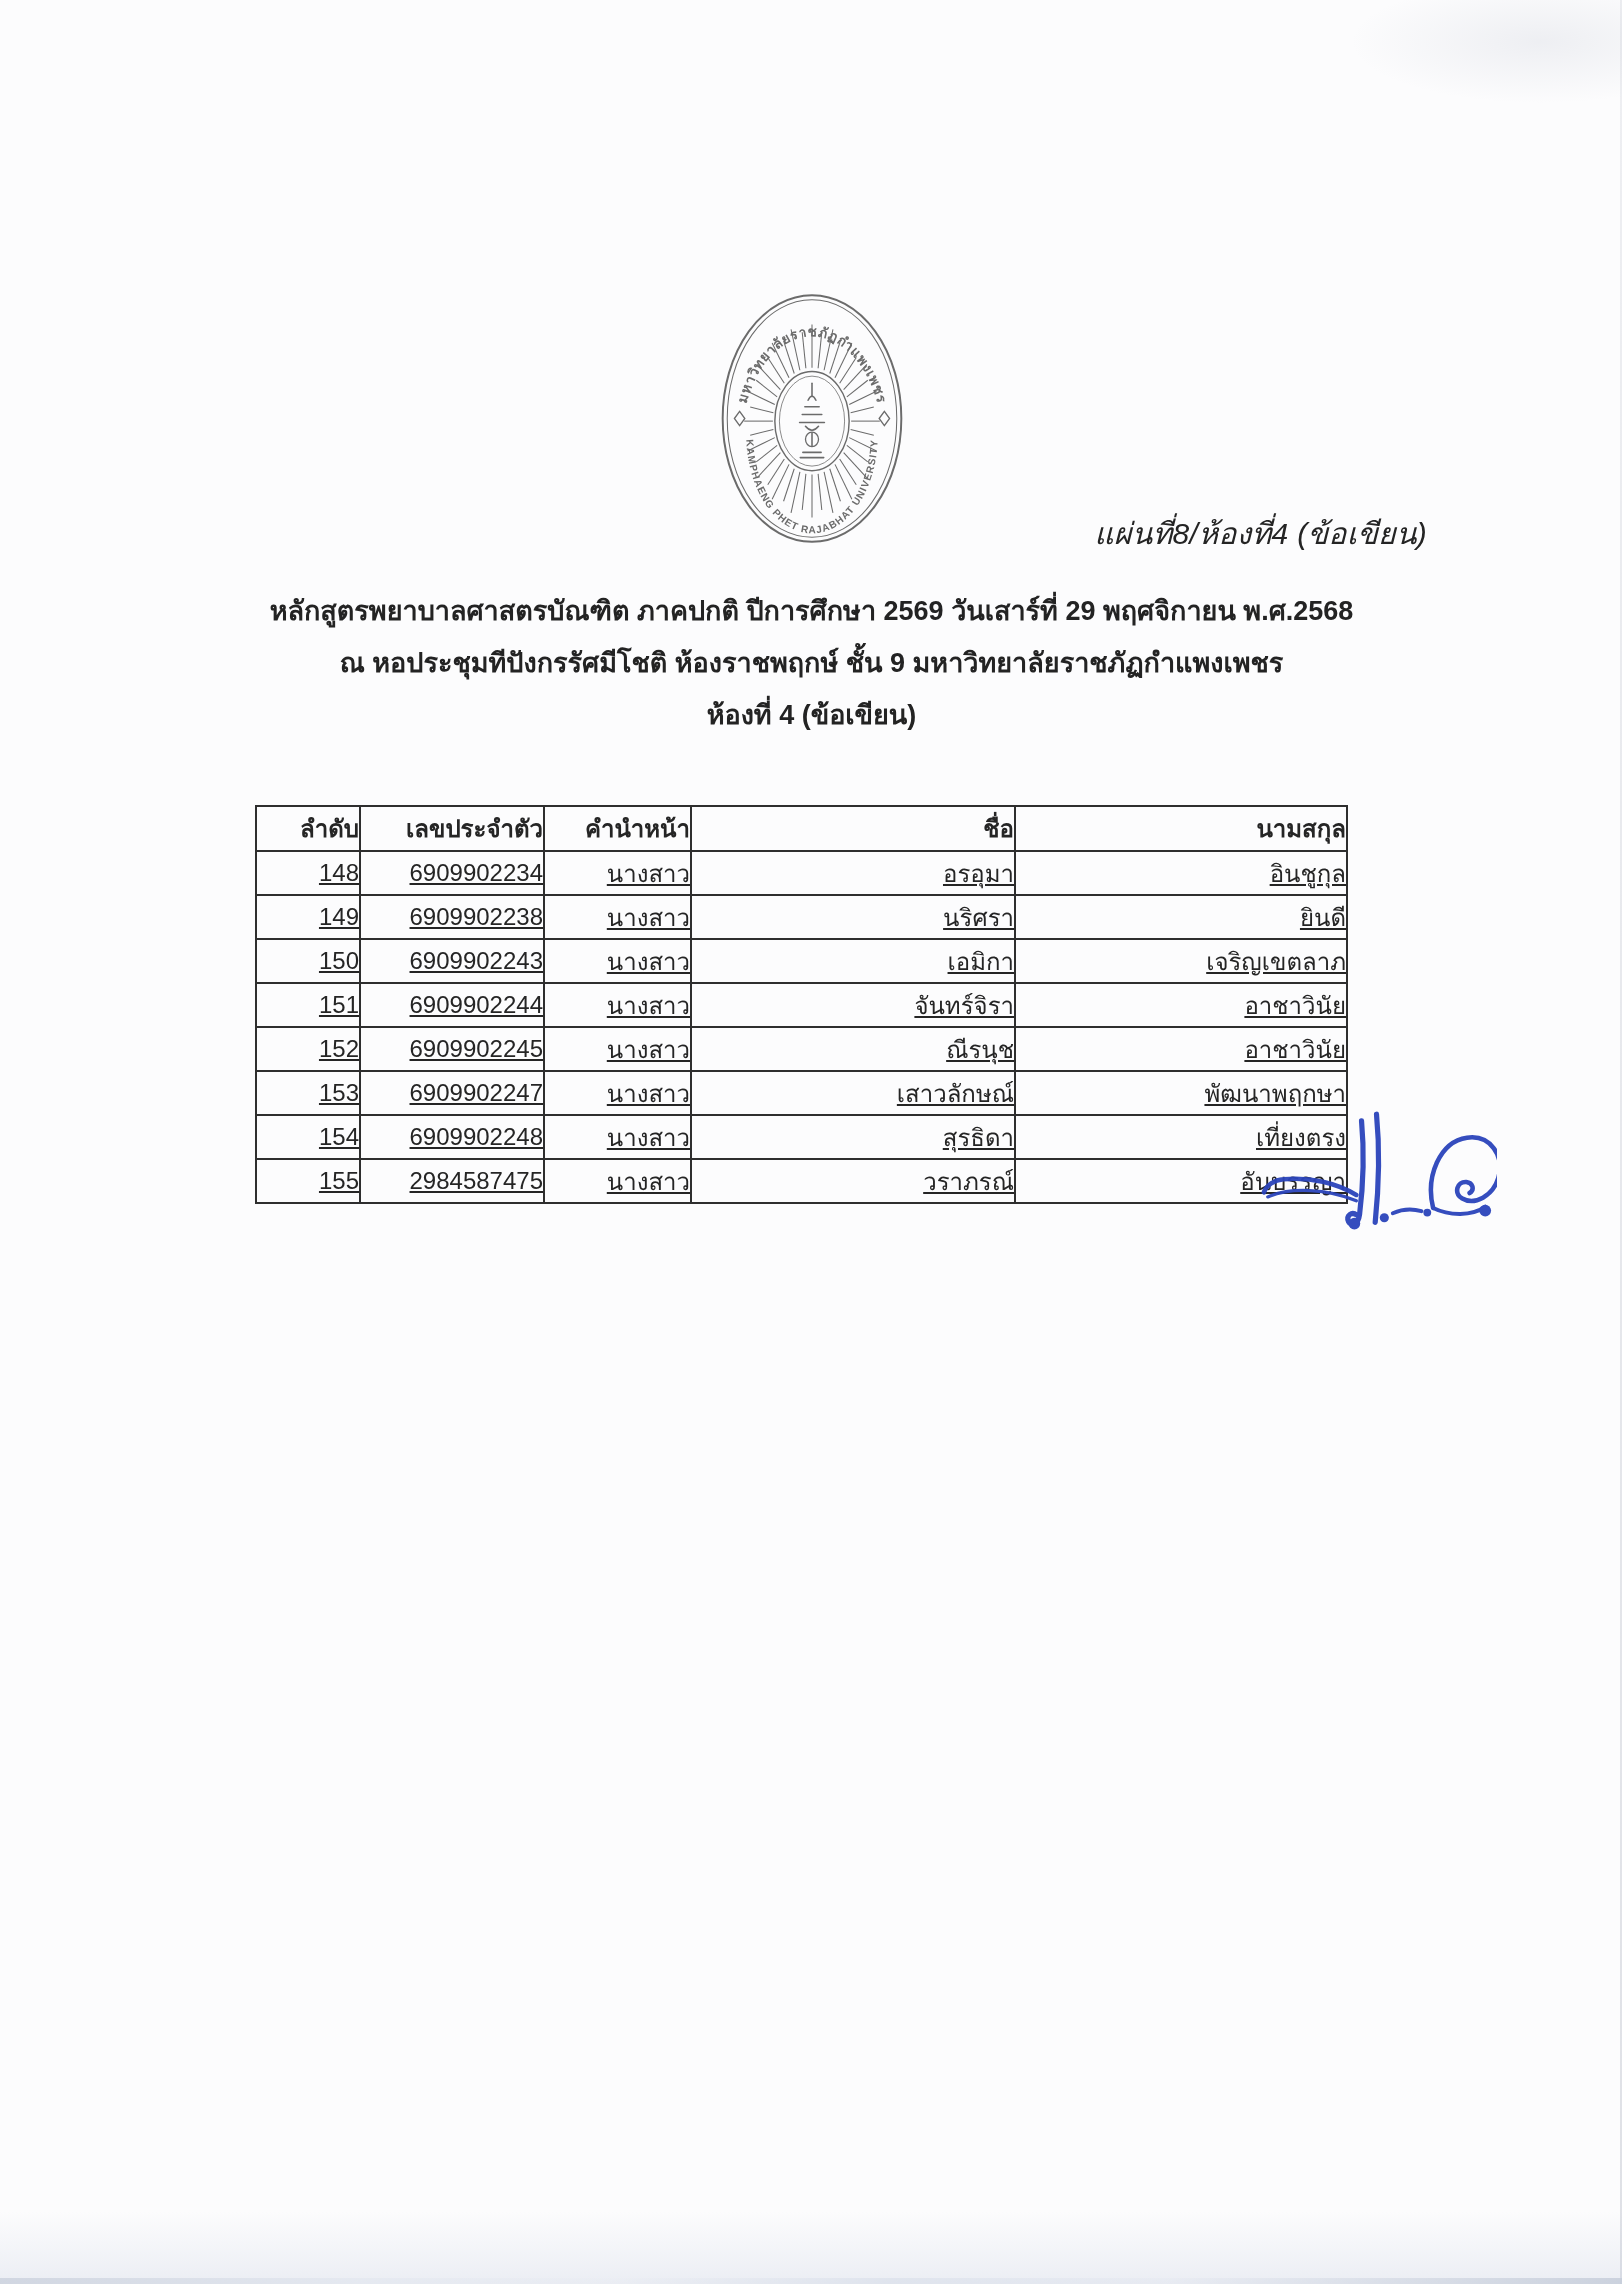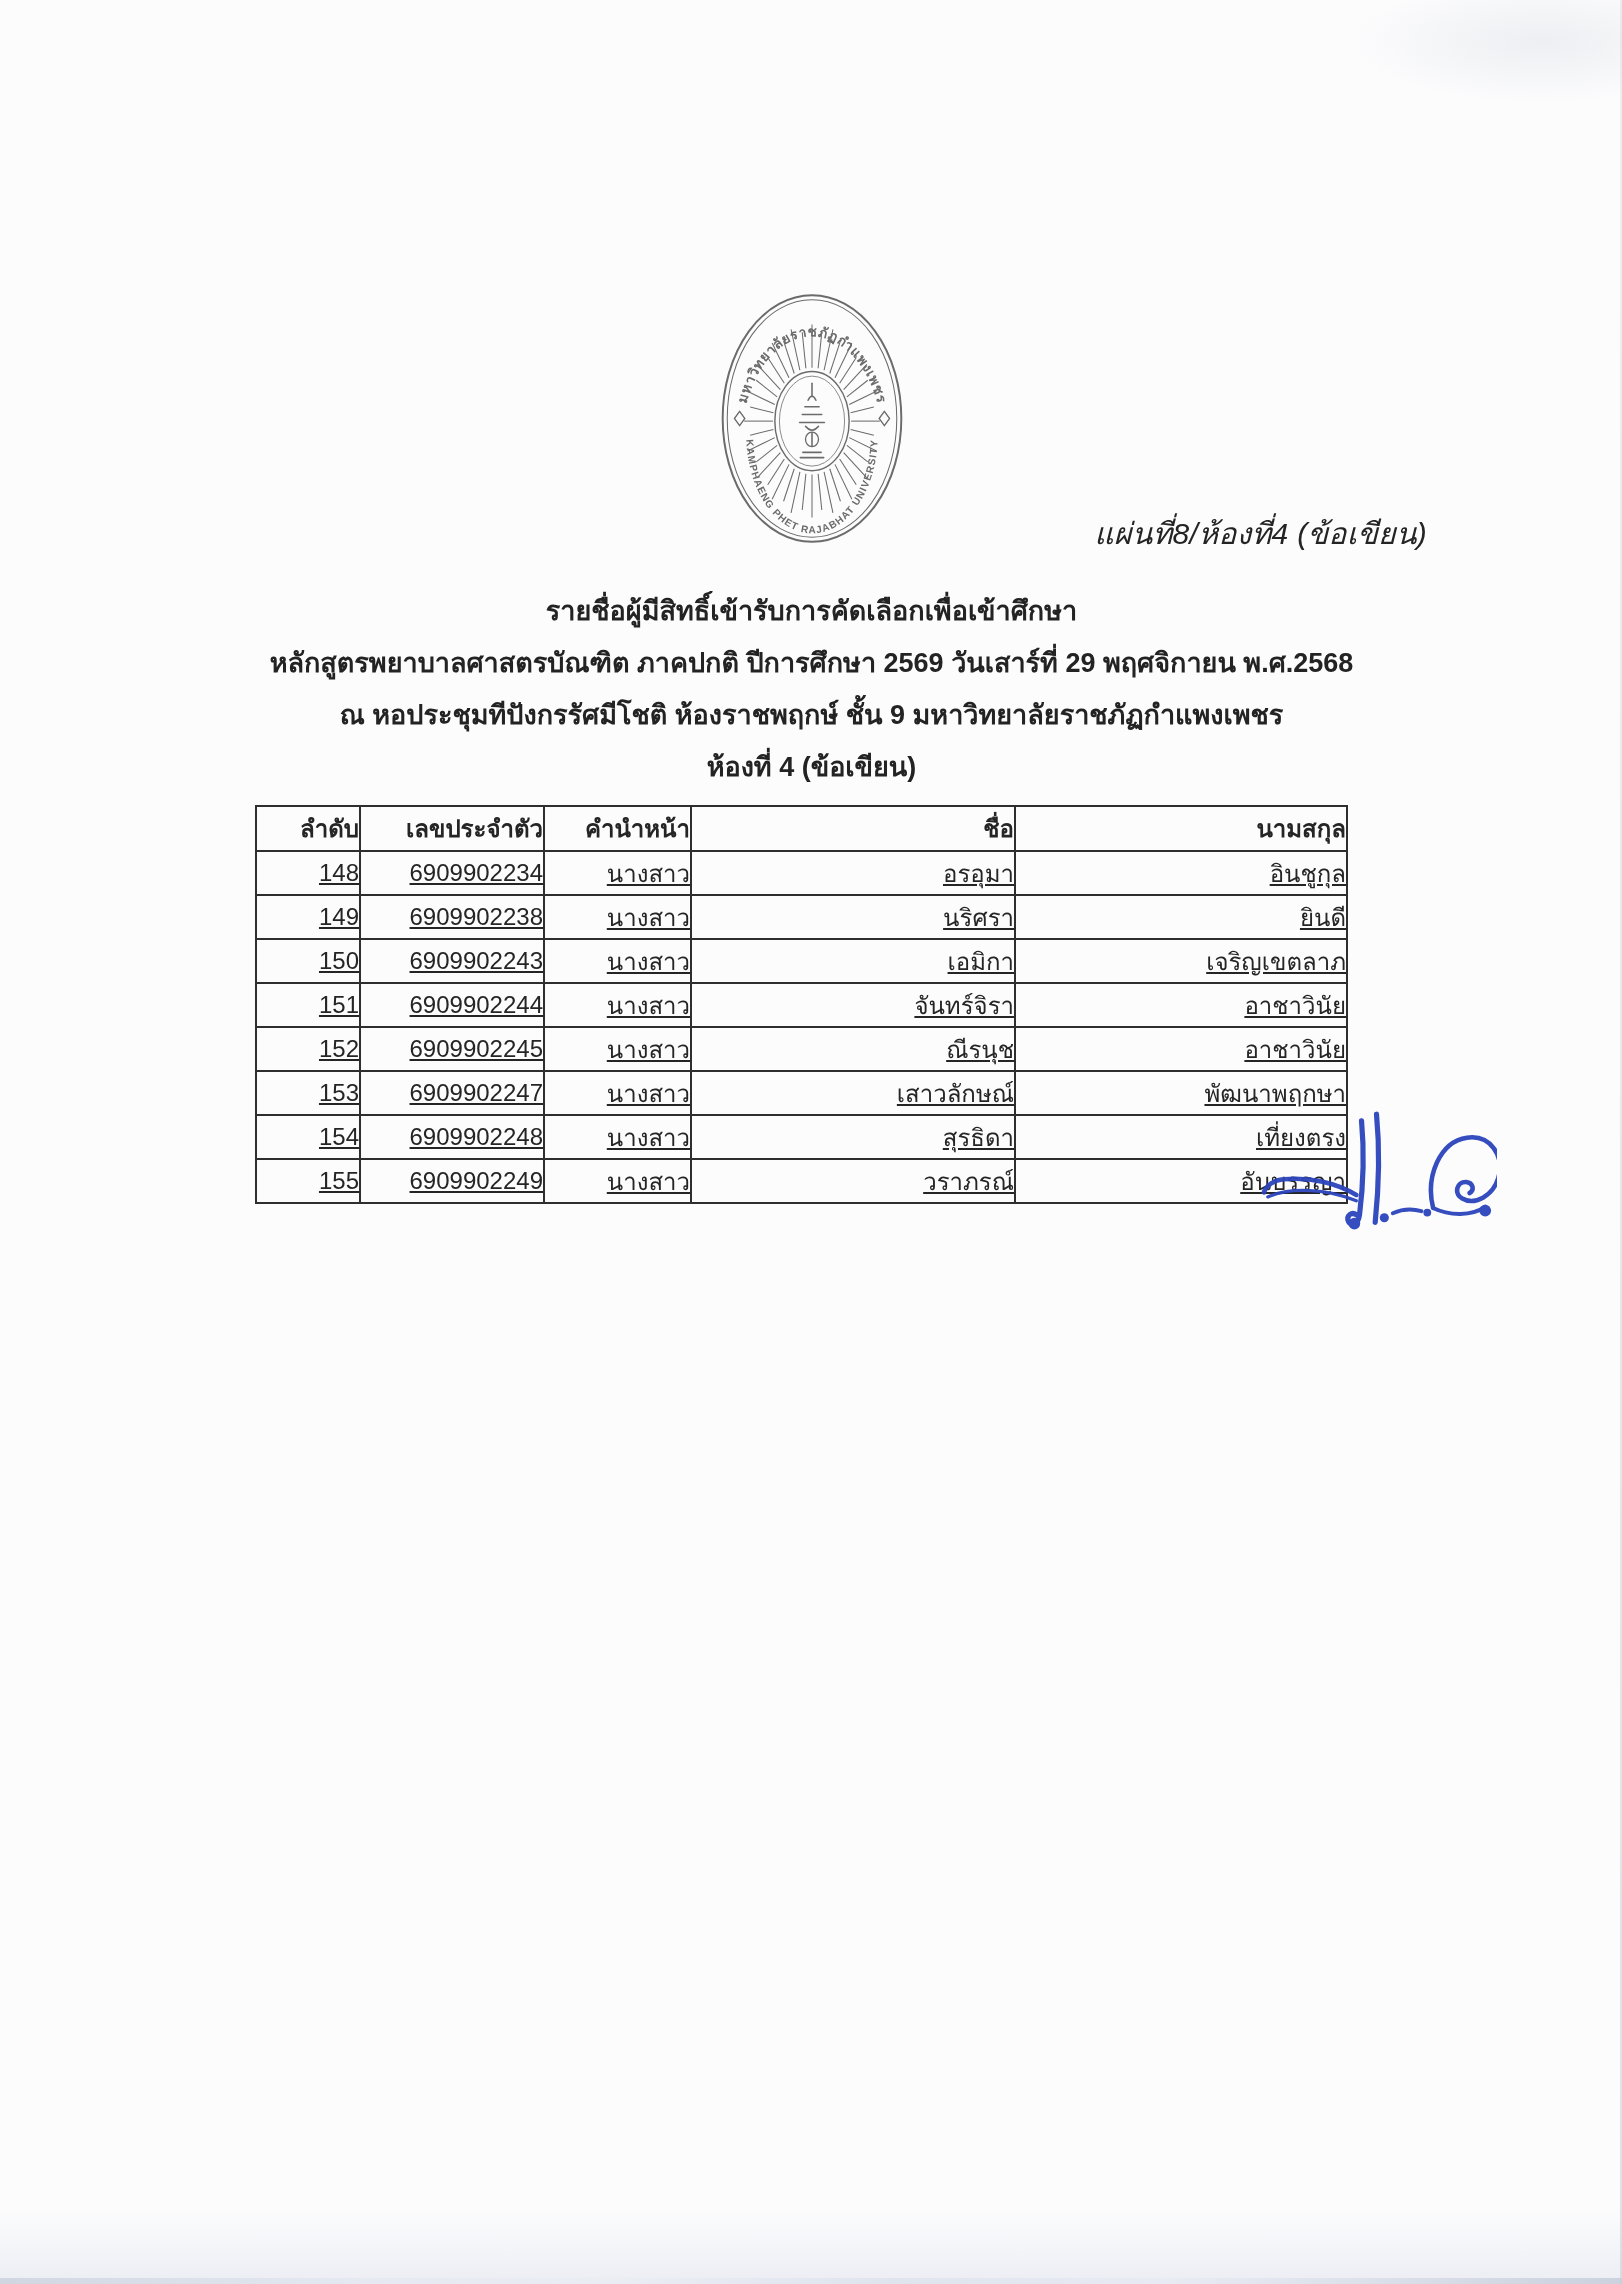--- a/index.html
+++ b/index.html
@@ -159,21 +159,20 @@
       </text>
       <text fill="#6b6b6b" font-size="15.5" font-weight="bold" letter-spacing="1.5">
         <textPath href="#arc-bottom" startOffset="50%" text-anchor="middle">KAMPHAENG PHET RAJABHAT UNIVERSITY</textPath>
       </text>
     </svg>
   </div>
 
   <div class="sheet-note">แผ่นที่8/ห้องที่4 (ข้อเขียน)</div>
 
   <div class="title-block">
-    <div>รายชื่อผู้มีสิทธิ์เข้ารับการคัดเลือกเพื่อเข้าศึกษา</div>
     <div>หลักสูตรพยาบาลศาสตรบัณฑิต ภาคปกติ ปีการศึกษา 2569 วันเสาร์ที่ 29 พฤศจิกายน พ.ศ.2568</div>
     <div>ณ หอประชุมทีปังกรรัศมีโชติ ห้องราชพฤกษ์ ชั้น 9 มหาวิทยาลัยราชภัฏกำแพงเพชร</div>
     <div>ห้องที่ 4 (ข้อเขียน)</div>
   </div>
 
   <table class="roster">
     <colgroup>
       <col class="c-no">
         <col class="c-id">
         <col class="c-title">
@@ -234,21 +233,21 @@
         </tr>
         <tr>
           <td>154</td>
           <td>6909902248</td>
           <td>นางสาว</td>
           <td>สุรธิดา</td>
           <td>เที่ยงตรง</td>
         </tr>
         <tr>
           <td>155</td>
-          <td>6909902249</td>
+          <td>2984587475</td>
           <td>นางสาว</td>
           <td>วราภรณ์</td>
           <td>อันบรรญา</td>
         </tr>
       </tbody>
   </table>
 
   <div class="signature">
     <svg viewBox="0 0 370 235" xmlns="http://www.w3.org/2000/svg">
       <g stroke="#2b44bb" fill="none" stroke-linecap="round" stroke-linejoin="round" opacity="0.95">

